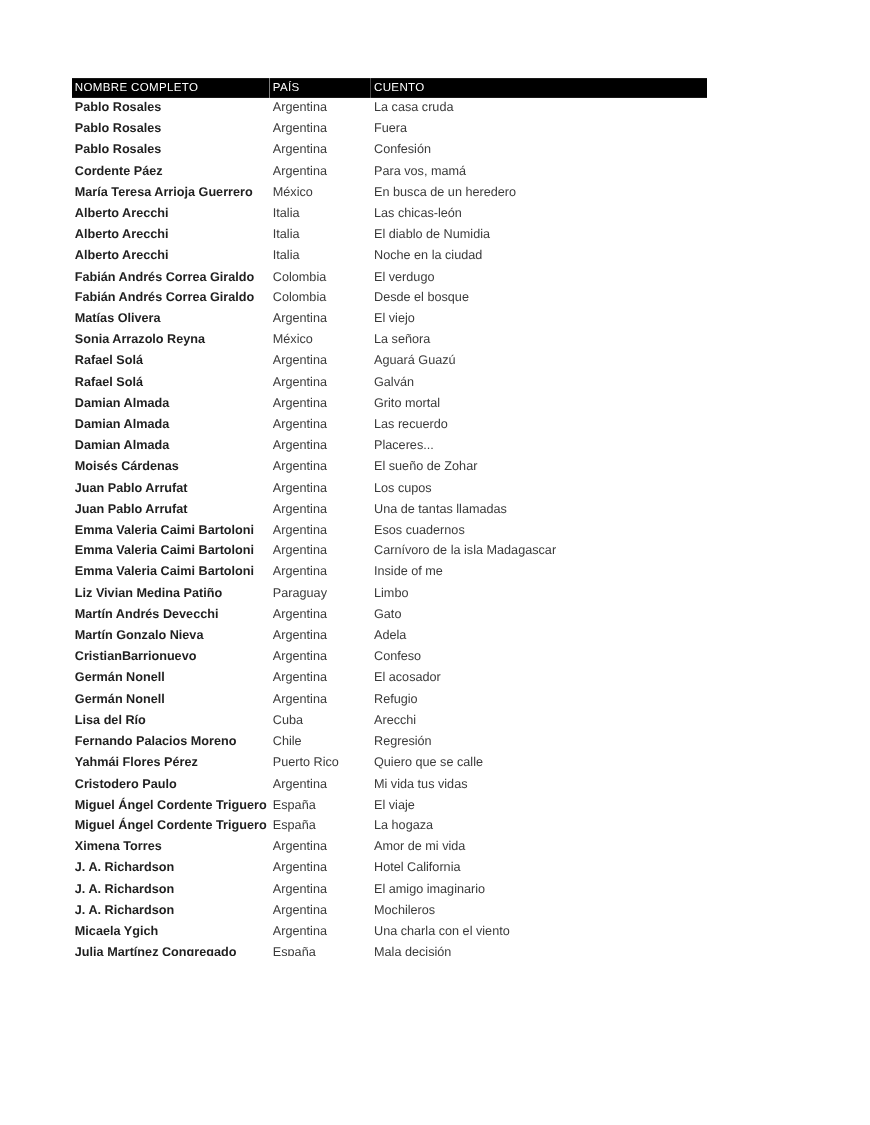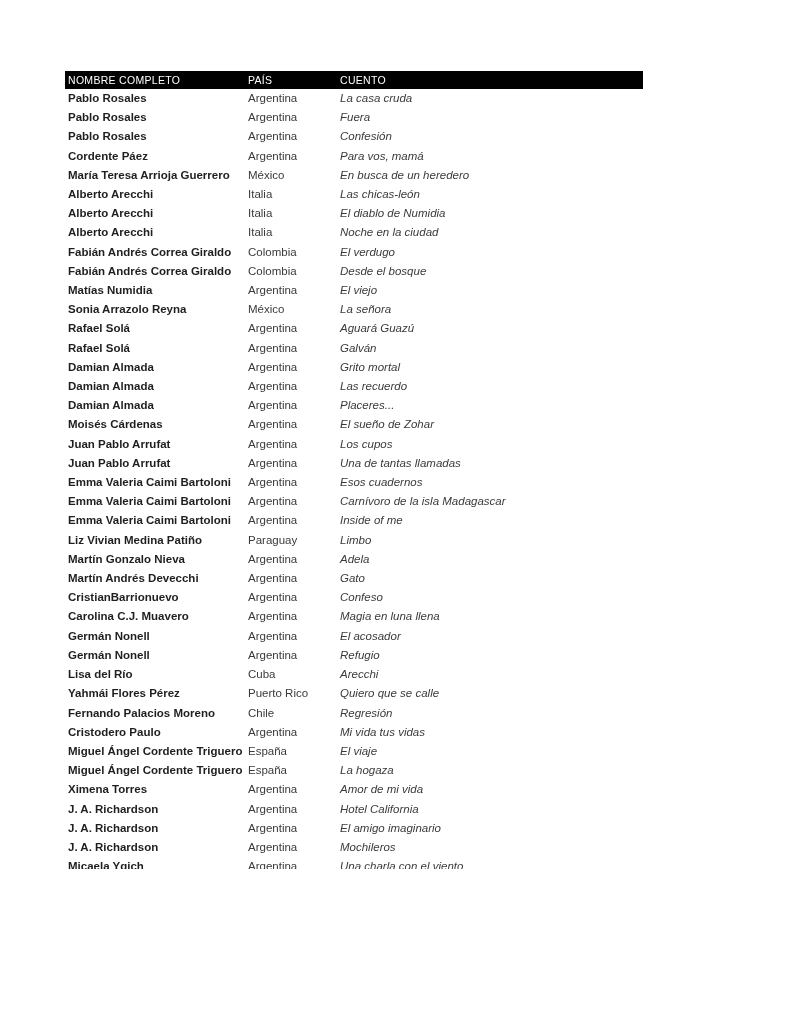--- a/index.html
+++ b/index.html
@@ -48,21 +48,20 @@
     line-height: 19.2px;
   }
   td.cell-name {
     font-weight: bold;
     color: #1f1f1f;
   }
   td.cell-country {
     color: #3a3a3a;
   }
   td.cell-story {
-    font-style: italic;
     color: #3a3a3a;
   }
 </style>
 </head>
 <body>
 
 <div class="page">
   <table class="story-table">
     <colgroup>
       <col class="c-name">
@@ -131,21 +130,21 @@
     <td class="cell-story">El verdugo</td>
   </tr>
 
   <tr>
     <td class="cell-name">Fabián Andrés Correa Giraldo</td>
     <td class="cell-country">Colombia</td>
     <td class="cell-story">Desde el bosque</td>
   </tr>
 
   <tr>
-    <td class="cell-name">Matías Numidia</td>
+    <td class="cell-name">Matías Olivera</td>
     <td class="cell-country">Argentina</td>
     <td class="cell-story">El viejo</td>
   </tr>
 
   <tr>
     <td class="cell-name">Sonia Arrazolo Reyna</td>
     <td class="cell-country">México</td>
     <td class="cell-story">La señora</td>
   </tr>
 
@@ -216,75 +215,70 @@
     <td class="cell-story">Inside of me</td>
   </tr>
 
   <tr>
     <td class="cell-name">Liz Vivian Medina Patiño</td>
     <td class="cell-country">Paraguay</td>
     <td class="cell-story">Limbo</td>
   </tr>
 
   <tr>
+    <td class="cell-name">Martín Andrés Devecchi</td>
+    <td class="cell-country">Argentina</td>
+    <td class="cell-story">Gato</td>
+  </tr>
+
+  <tr>
     <td class="cell-name">Martín Gonzalo Nieva</td>
     <td class="cell-country">Argentina</td>
     <td class="cell-story">Adela</td>
   </tr>
 
-  <tr>
-    <td class="cell-name">Martín Andrés Devecchi</td>
-    <td class="cell-country">Argentina</td>
-    <td class="cell-story">Gato</td>
-  </tr>
-
 
   <tr>
     <td class="cell-name">CristianBarrionuevo</td>
     <td class="cell-country">Argentina</td>
     <td class="cell-story">Confeso</td>
   </tr>
 
-  <tr>
-    <td class="cell-name">Carolina C.J. Muavero</td>
-    <td class="cell-country">Argentina</td>
-    <td class="cell-story">Magia en luna llena</td>
-  </tr>
 
   <tr>
     <td class="cell-name">Germán Nonell</td>
     <td class="cell-country">Argentina</td>
     <td class="cell-story">El acosador</td>
   </tr>
 
   <tr>
     <td class="cell-name">Germán Nonell</td>
     <td class="cell-country">Argentina</td>
     <td class="cell-story">Refugio</td>
   </tr>
 
   <tr>
     <td class="cell-name">Lisa del Río</td>
     <td class="cell-country">Cuba</td>
     <td class="cell-story">Arecchi</td>
   </tr>
 
   <tr>
+    <td class="cell-name">Fernando Palacios Moreno</td>
+    <td class="cell-country">Chile</td>
+    <td class="cell-story">Regresión</td>
+  </tr>
+
+  <tr>
     <td class="cell-name">Yahmái Flores Pérez</td>
     <td class="cell-country">Puerto Rico</td>
     <td class="cell-story">Quiero que se calle</td>
   </tr>
 
   <tr>
-    <td class="cell-name">Fernando Palacios Moreno</td>
-    <td class="cell-country">Chile</td>
-    <td class="cell-story">Regresión</td>
-  </tr>
-
-  <tr>
     <td class="cell-name">Cristodero Paulo</td>
     <td class="cell-country">Argentina</td>
     <td class="cell-story">Mi vida tus vidas</td>
   </tr>
 
   <tr>
     <td class="cell-name">Miguel Ángel Cordente Triguero</td>
     <td class="cell-country">España</td>
     <td class="cell-story">El viaje</td>
   </tr>

